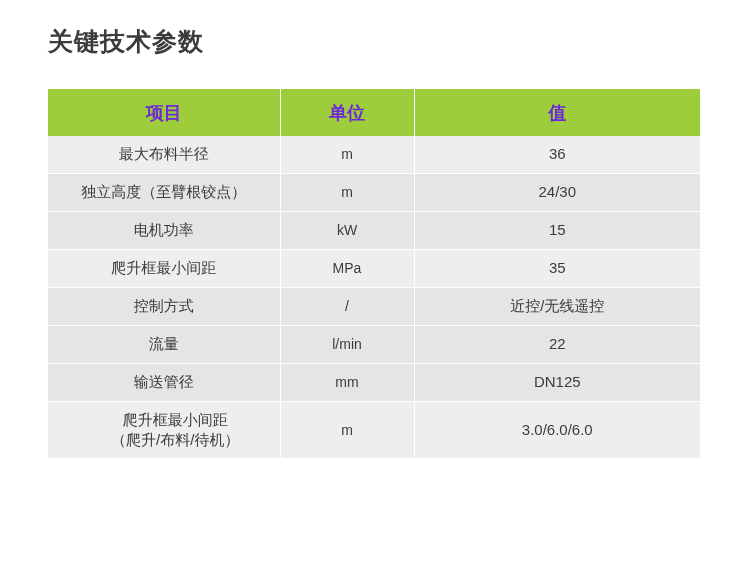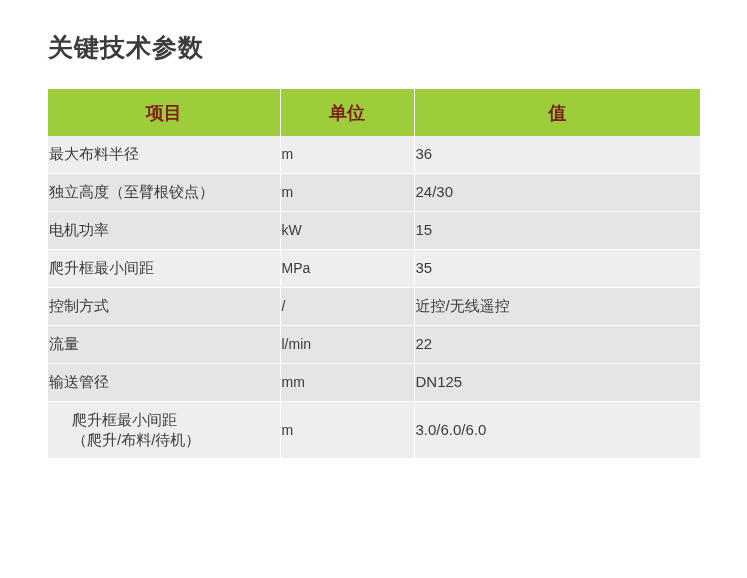--- a/index.html
+++ b/index.html
@@ -16,54 +16,55 @@
   }
   .page {
     position: relative;
     width: 747px;
     height: 578px;
     box-sizing: border-box;
   }
   .page-title {
     position: absolute;
     left: 48px;
-    top: 31px;
+    top: 25px;
     font-size: 25px;
     font-weight: bold;
     color: #3b3b3b;
     letter-spacing: 1px;
   }
   .spec-table {
     position: absolute;
     left: 48px;
     top: 89px;
     width: 652px;
     border-collapse: collapse;
     table-layout: fixed;
   }
   .spec-table col.c-item { width: 232px; }
   .spec-table col.c-unit { width: 134px; }
   .spec-table col.c-value { width: 286px; }
 
   .spec-table thead th {
     background: #9ecd3b;
-    color: #7f1d1d;
+    color: #6d28d9;
     font-size: 18px;
     font-weight: bold;
     height: 45px;
     border-right: 1px solid #ffffff;
     text-align: center;
     vertical-align: middle;
   }
   .spec-table thead th:last-child {
     border-right: none;
   }
   .spec-table tbody td {
     height: 35px;
     font-size: 15px;
+    text-align: center;
     vertical-align: middle;
     color: #3c3c3c;
     border-right: 1px solid #ffffff;
     border-bottom: 1px solid #ffffff;
     line-height: 1.35;
   }
   .spec-table tbody td:last-child {
     border-right: none;
   }
   .spec-table tbody tr.odd td {

